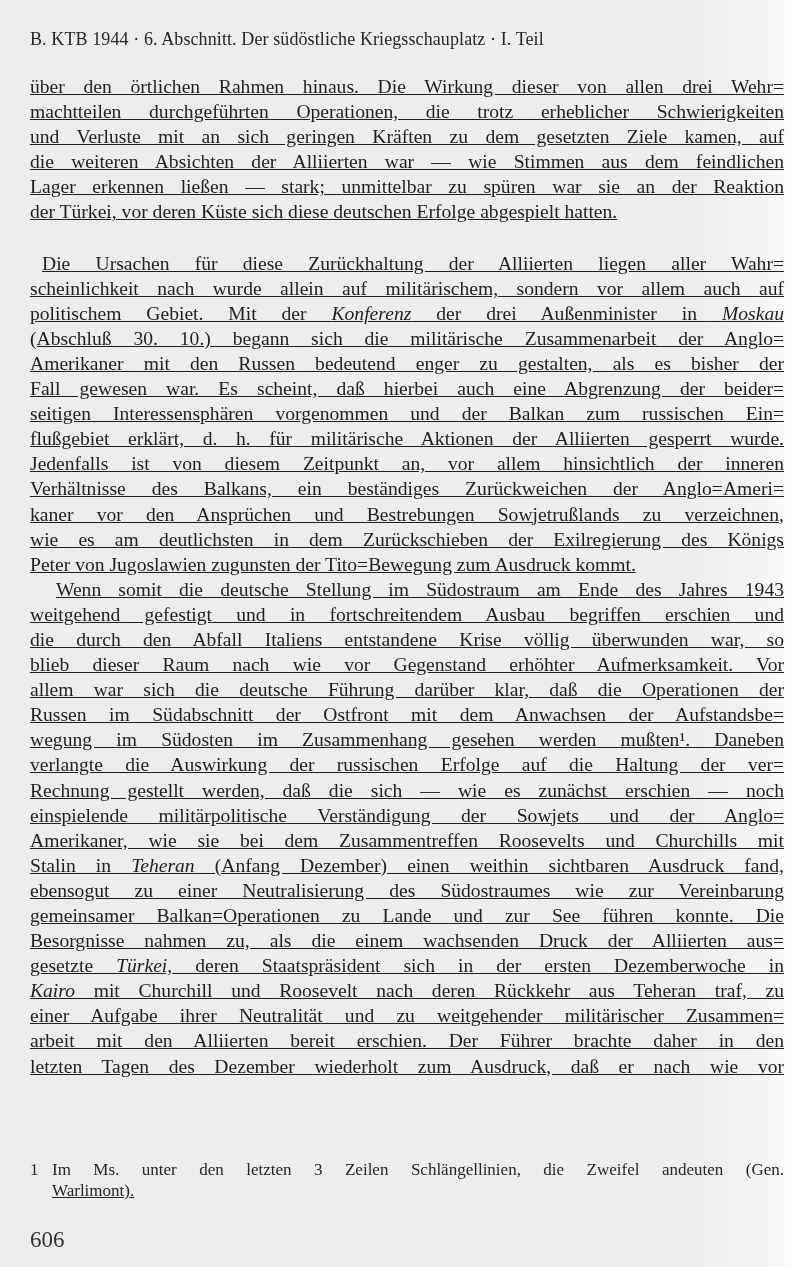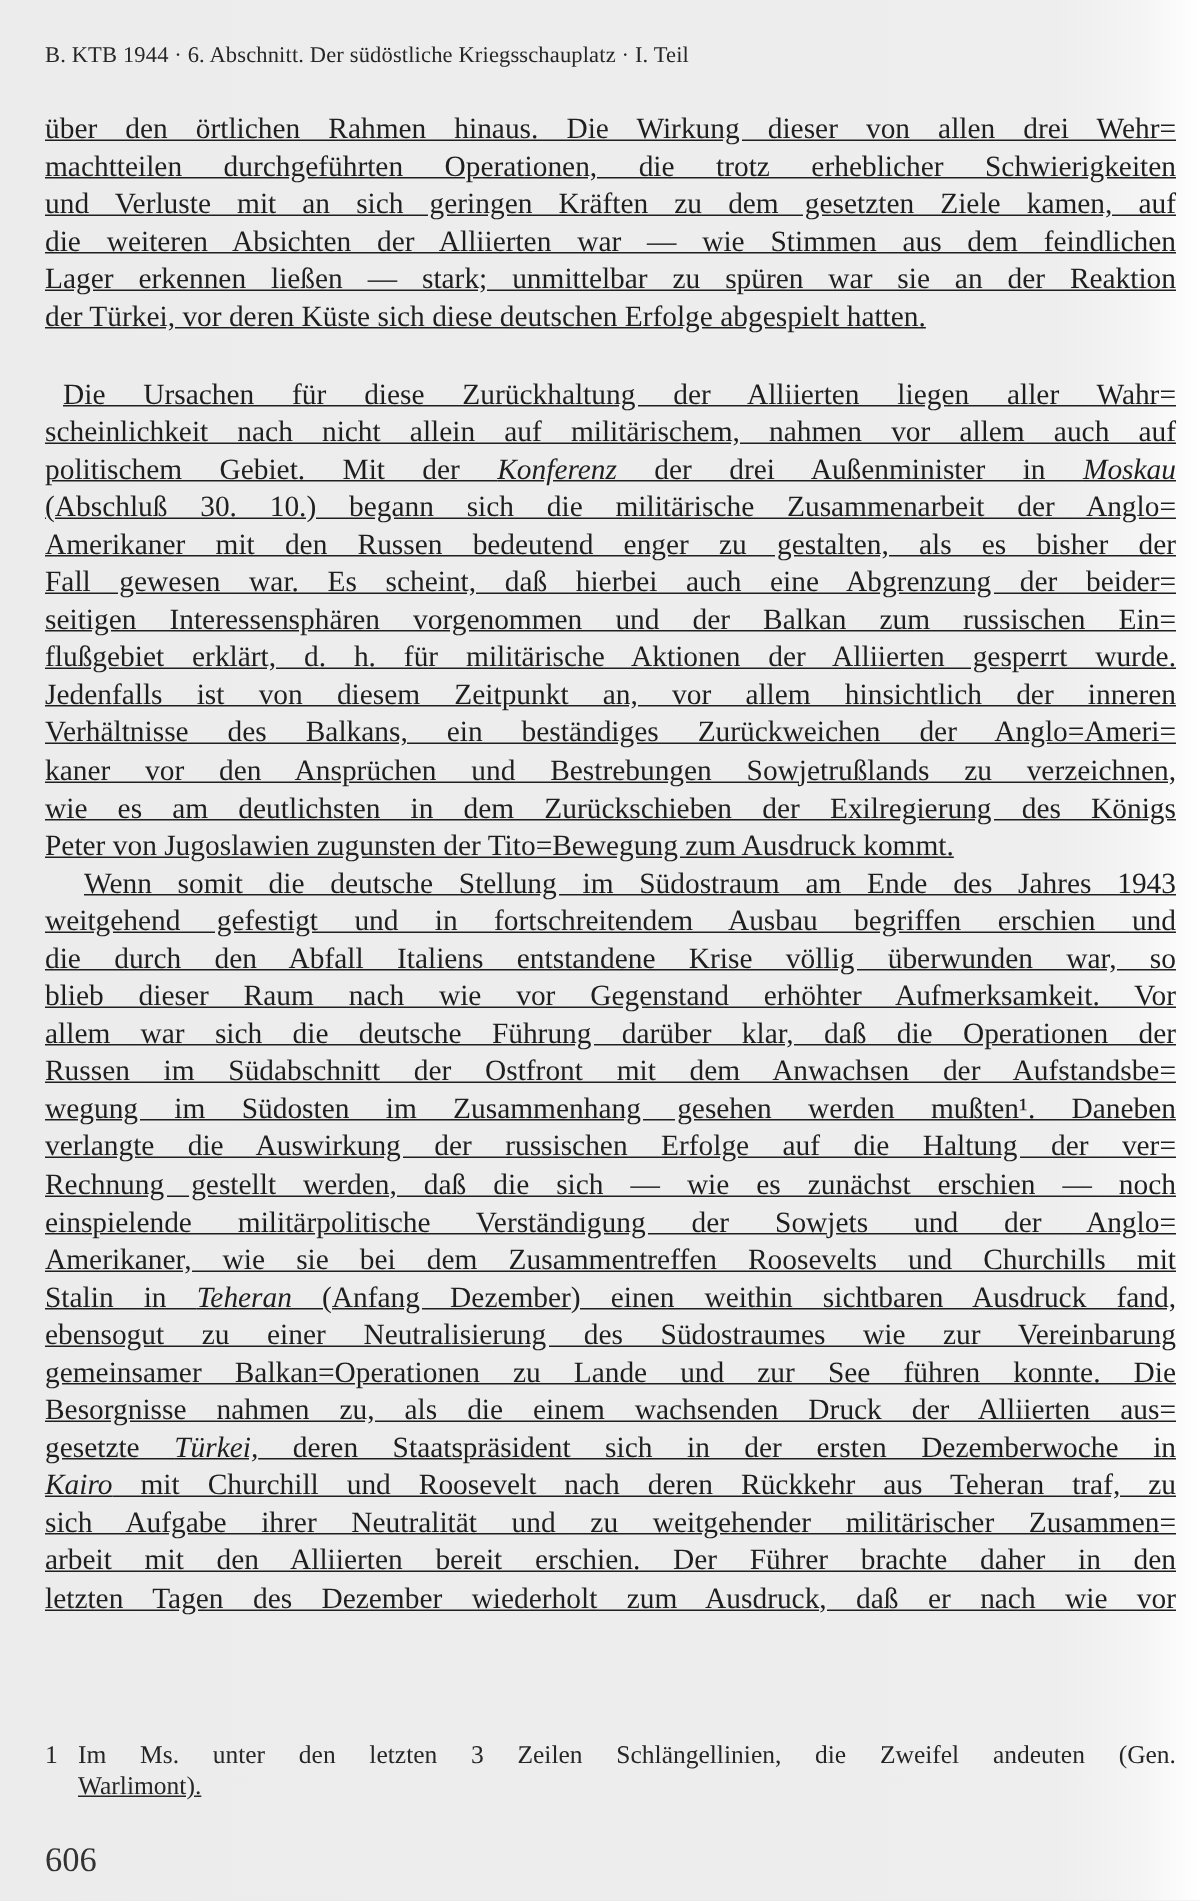--- a/index.html
+++ b/index.html
@@ -9,21 +9,21 @@
     font-family: "DejaVu Serif", "Liberation Serif", serif;
     color: #222;
     position: relative;
   }
   .page {
     position: absolute; left: 0; top: 0; width: 800px; height: 1267px;
     background: linear-gradient(to right, #ececec 0%, #eeeeee 88%, #f4f4f4 95%, #ffffff 100%);
   }
   .running-head {
     position: absolute; left: 30px; top: 29px;
-    font-size: 15px; letter-spacing: 0.1px; color: #262626;
+    font-size: 18px; letter-spacing: 0.1px; color: #262626;
     font-family: "Liberation Serif", serif;
   }
   .body-text {
     position: absolute; left: 30px; top: 74px; width: 754px;
     font-family: "Liberation Serif", serif;
     font-size: 19.6px; line-height: 25.1px; color: #1f1f1f;
   }
   .line {
     display: block; white-space: nowrap;
     text-align: justify; text-align-last: justify;
@@ -57,21 +57,21 @@
   <div class="running-head">B. KTB 1944 · 6. Abschnitt. Der südöstliche Kriegsschauplatz · I. Teil</div>
 
   <div class="body-text" id="body-text">
       <span class="line">über den örtlichen Rahmen hinaus. Die Wirkung dieser von allen drei Wehr=</span>
       <span class="line">machtteilen durchgeführten Operationen, die trotz erheblicher Schwierigkeiten</span>
       <span class="line">und Verluste mit an sich geringen Kräften zu dem gesetzten Ziele kamen, auf</span>
       <span class="line">die weiteren Absichten der Alliierten war — wie Stimmen aus dem feindlichen</span>
       <span class="line">Lager erkennen ließen — stark; unmittelbar zu spüren war sie an der Reaktion</span>
       <span class="line last">der Türkei, vor deren Küste sich diese deutschen Erfolge abgespielt hatten.</span>
       <span class="line indent">Die Ursachen für diese Zurückhaltung der Alliierten liegen aller Wahr=</span>
-      <span class="line">scheinlichkeit nach nicht allein auf militärischem, nahmen vor allem auch auf</span>
+      <span class="line">scheinlichkeit nach wurde allein auf militärischem, sondern vor allem auch auf</span>
       <span class="line">politischem Gebiet. Mit der <i>Konferenz</i> der drei Außenminister in <i>Moskau</i></span>
       <span class="line">(Abschluß 30. 10.) begann sich die militärische Zusammenarbeit der Anglo=</span>
       <span class="line">Amerikaner mit den Russen bedeutend enger zu gestalten, als es bisher der</span>
       <span class="line">Fall gewesen war. Es scheint, daß hierbei auch eine Abgrenzung der beider=</span>
       <span class="line">seitigen Interessensphären vorgenommen und der Balkan zum russischen Ein=</span>
       <span class="line">flußgebiet erklärt, d. h. für militärische Aktionen der Alliierten gesperrt wurde.</span>
       <span class="line">Jedenfalls ist von diesem Zeitpunkt an, vor allem hinsichtlich der inneren</span>
       <span class="line">Verhältnisse des Balkans, ein beständiges Zurückweichen der Anglo=Ameri=</span>
       <span class="line">kaner vor den Ansprüchen und Bestrebungen Sowjetrußlands zu verzeichnen,</span>
       <span class="line">wie es am deutlichsten in dem Zurückschieben der Exilregierung des Königs</span>
@@ -86,21 +86,21 @@
       <span class="line">verlangte die Auswirkung der russischen Erfolge auf die Haltung der ver=</span>
       <span class="line">Rechnung gestellt werden, daß die sich — wie es zunächst erschien — noch</span>
       <span class="line">einspielende militärpolitische Verständigung der Sowjets und der Anglo=</span>
       <span class="line">Amerikaner, wie sie bei dem Zusammentreffen Roosevelts und Churchills mit</span>
       <span class="line">Stalin in <i>Teheran</i> (Anfang Dezember) einen weithin sichtbaren Ausdruck fand,</span>
       <span class="line">ebensogut zu einer Neutralisierung des Südostraumes wie zur Vereinbarung</span>
       <span class="line">gemeinsamer Balkan=Operationen zu Lande und zur See führen konnte. Die</span>
       <span class="line">Besorgnisse nahmen zu, als die einem wachsenden Druck der Alliierten aus=</span>
       <span class="line">gesetzte <i>Türkei,</i> deren Staatspräsident sich in der ersten Dezemberwoche in</span>
       <span class="line"><i>Kairo</i> mit Churchill und Roosevelt nach deren Rückkehr aus Teheran traf, zu</span>
-      <span class="line">sich Aufgabe ihrer Neutralität und zu weitgehender militärischer Zusammen=</span>
+      <span class="line">einer Aufgabe ihrer Neutralität und zu weitgehender militärischer Zusammen=</span>
       <span class="line">arbeit mit den Alliierten bereit erschien. Der Führer brachte daher in den</span>
       <span class="line">letzten Tagen des Dezember wiederholt zum Ausdruck, daß er nach wie vor</span>
     </div>
 
   <div class="footnote">
     <div class="fn-row">
       <span class="fn-num">1</span>
       <span class="fn-text" id="fn-text">
           <span class="fn-line">Im Ms. unter den letzten 3 Zeilen Schlängellinien, die Zweifel andeuten (Gen.</span>
           <span class="fn-line last">Warlimont).</span>

